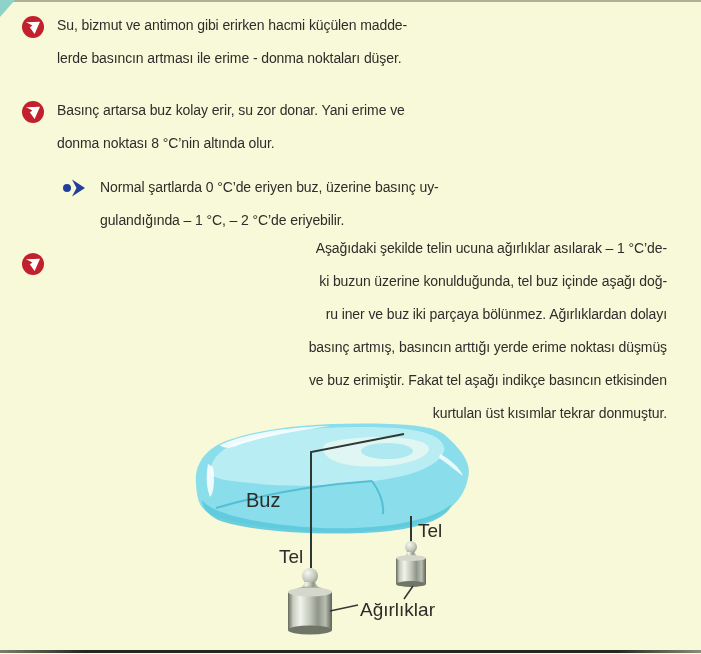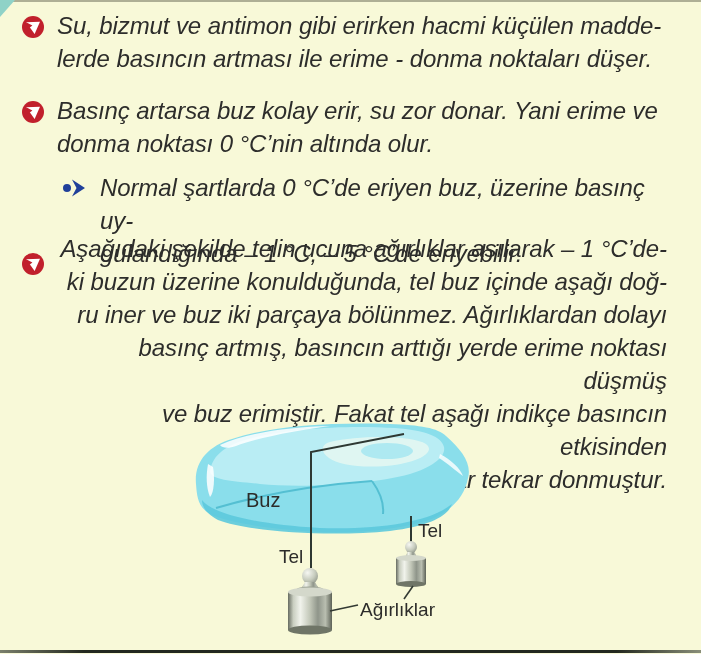--- a/index.html
+++ b/index.html
@@ -21,24 +21,23 @@
   }
   .corner-accent{
     position:absolute;left:0;top:0;width:15px;height:17px;
     background:#8fd2c7;
     clip-path:polygon(0 0,100% 0,0 100%);
   }
   .bullet-icon{position:absolute;width:24px;height:24px;}
   .sub-icon{position:absolute;width:26px;height:22px;}
   .para{
     position:absolute;
-    font-size:24px;line-height:33px;
+    font-size:14px;line-height:33px;
     white-space:pre-line;
     letter-spacing:-0.1px;
-    font-style:italic;
   }
   .diagram{position:absolute;left:180px;top:412px;width:350px;height:224px;}
   svg text{
     font-family:"Liberation Sans",sans-serif;
     fill:#2c2c2a;
   }
 </style>
 </head>
 <body>
 
@@ -57,30 +56,30 @@
 lerde basıncın artması ile erime - donma noktaları düşer.</div>
 
 <span class="bullet-icon" style="left:21px;top:100px;">
   <svg viewBox="0 0 24 24" width="24" height="24">
     <circle cx="12" cy="12" r="11" fill="#c1202c"></circle>
     <path d="M5.2,7.2 L19,6.8 L13.6,19 Z" fill="#ffffff"></path>
     <path d="M5.2,7.2 L11.4,10.4 L7.2,13.8 Z" fill="#c1202c"></path>
   </svg>
 </span>
 <div class="para" style="left:57px;top:94px;width:605px;">Basınç artarsa buz kolay erir, su zor donar. Yani erime ve
-donma noktası 0 °C’nin altında olur.</div>
+donma noktası 8 °C’nin altında olur.</div>
 
 <span class="sub-icon" style="left:62px;top:177px;">
   <svg viewBox="0 0 26 22" width="26" height="22">
     <circle cx="5" cy="11" r="4" fill="#20409a"></circle>
     <path d="M10,2.5 L23,11 L10,19.5 L14.5,11 Z" fill="#20409a"></path>
   </svg>
 </span>
 <div class="para" style="left:100px;top:171px;width:565px;">Normal şartlarda 0 °C’de eriyen buz, üzerine basınç uy-
-gulandığında – 1 °C, – 5 °C’de eriyebilir.</div>
+gulandığında – 1 °C, – 2 °C’de eriyebilir.</div>
 
 <span class="bullet-icon" style="left:21px;top:252px;">
   <svg viewBox="0 0 24 24" width="24" height="24">
     <circle cx="12" cy="12" r="11" fill="#c1202c"></circle>
     <path d="M5.2,7.2 L19,6.8 L13.6,19 Z" fill="#ffffff"></path>
     <path d="M5.2,7.2 L11.4,10.4 L7.2,13.8 Z" fill="#c1202c"></path>
   </svg>
 </span>
 <div class="para" style="left:57px;top:232px;width:610px;text-align:right;">Aşağıdaki şekilde telin ucuna ağırlıklar asılarak – 1 °C’de-
 ki buzun üzerine konulduğunda, tel buz içinde aşağı doğ-

